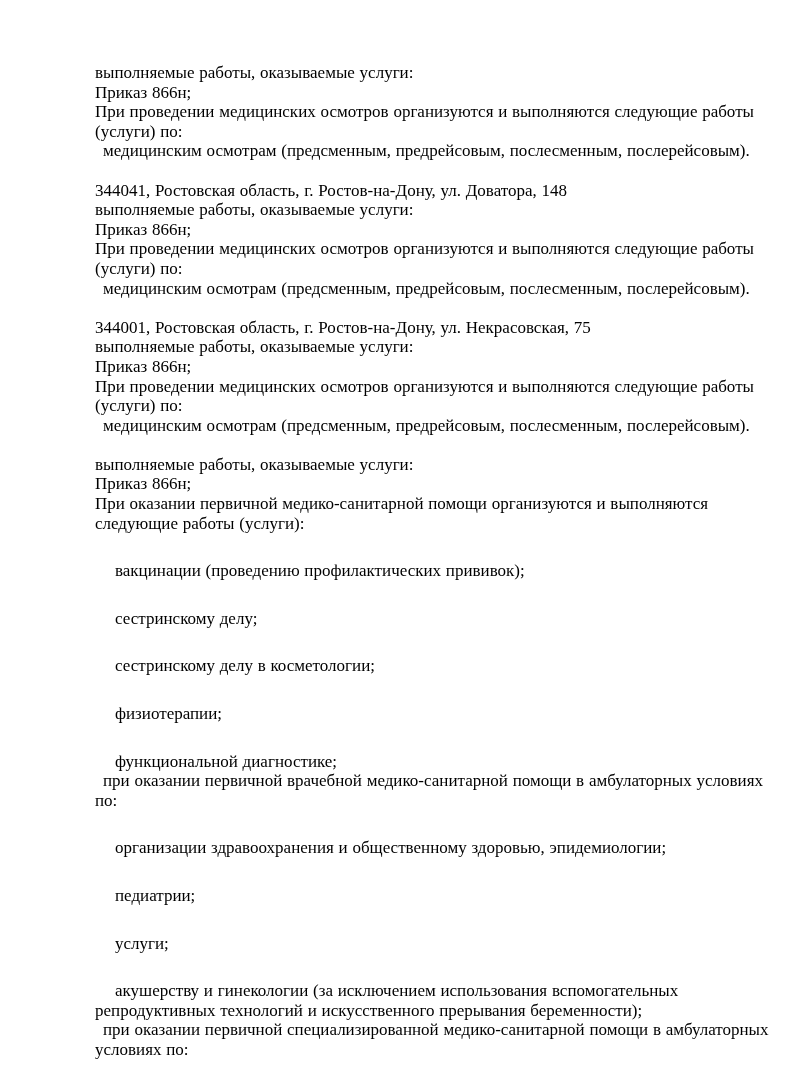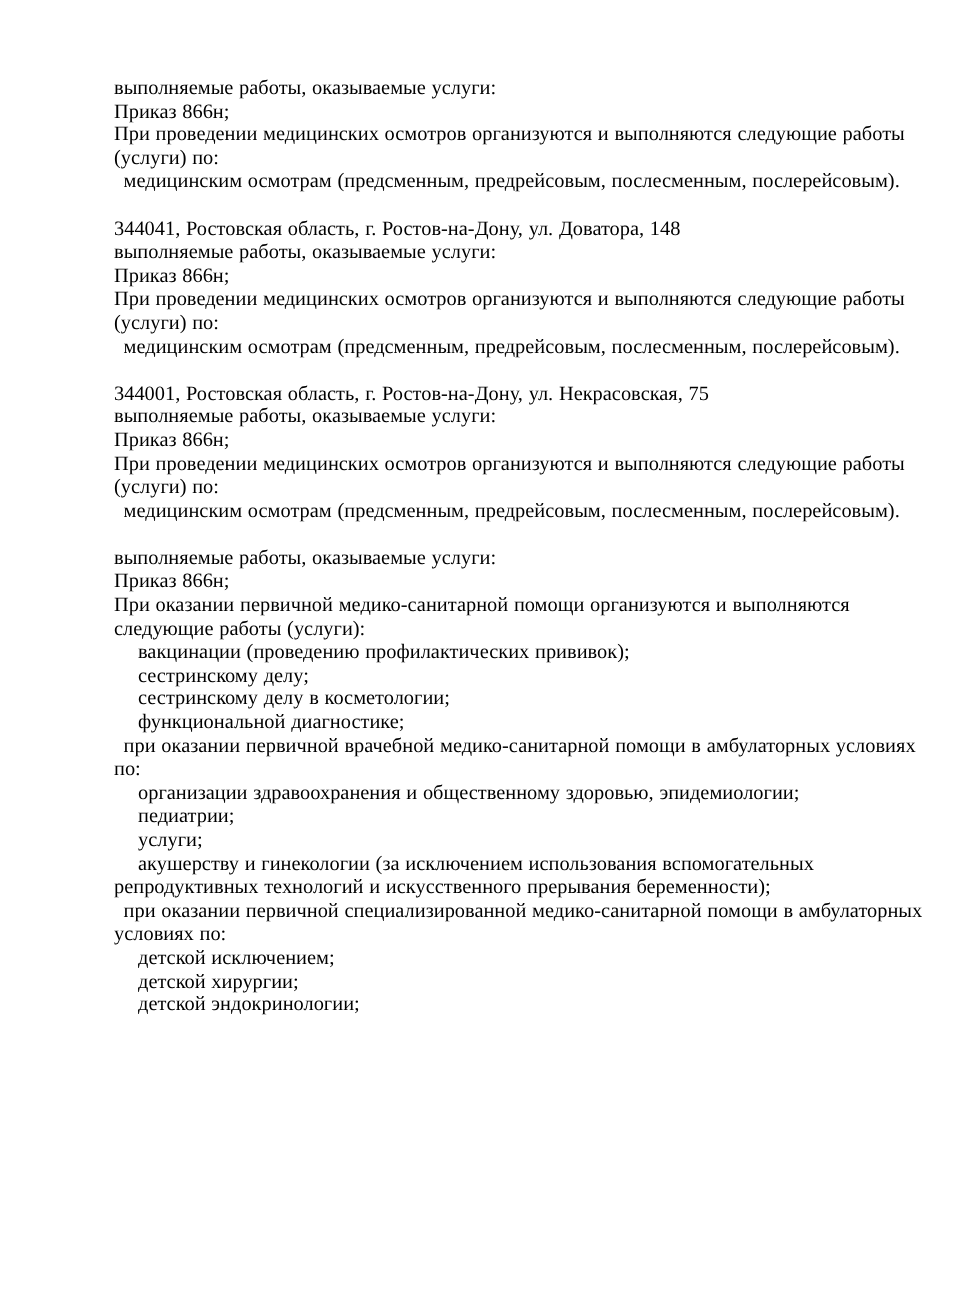--- a/index.html
+++ b/index.html
@@ -27,21 +27,21 @@
     color: #000000;
     -webkit-font-smoothing: antialiased;
   }
   .ln {
     margin: 0;
     padding: 0;
     text-indent: 0;
     word-spacing: 0.5px;
   }
   .i1 { text-indent: 8px; font-family: Liberation Serif, serif; }
-  .i2 { text-indent: 20px; }
+  .i2 { text-indent: 20px; margin-top: 28px; }
   .blank { height: 19.6px; }
 </style>
 </head>
 <body>
 
 <div class="doc-page">
   <div class="doc-body">
 
     <div>
       <p class="ln i0">выполняемые работы, оказываемые услуги:</p>
@@ -69,20 +69,21 @@
     </div>
     <div class="blank"></div>
 
     <div>
       <p class="ln i0">выполняемые работы, оказываемые услуги:</p>
       <p class="ln i0">Приказ 866н;</p>
       <p class="ln i0">При оказании первичной медико-санитарной помощи организуются и выполняются следующие работы (услуги):</p>
       <p class="ln i2">вакцинации (проведению профилактических прививок);</p>
       <p class="ln i2">сестринскому делу;</p>
       <p class="ln i2">сестринскому делу в косметологии;</p>
+      <p class="ln i2">физиотерапии;</p>
       <p class="ln i2">функциональной диагностике;</p>
       <p class="ln i1">при оказании первичной врачебной медико-санитарной помощи в амбулаторных условиях по:</p>
       <p class="ln i2">организации здравоохранения и общественному здоровью, эпидемиологии;</p>
       <p class="ln i2">педиатрии;</p>
       <p class="ln i2">услуги;</p>
       <p class="ln i2">акушерству и гинекологии (за исключением использования вспомогательных репродуктивных технологий и искусственного прерывания беременности);</p>
       <p class="ln i1">при оказании первичной специализированной медико-санитарной помощи в амбулаторных условиях по:</p>
       <p class="ln i2">детской исключением;</p>
       <p class="ln i2">детской хирургии;</p>
       <p class="ln i2">детской эндокринологии;</p>

